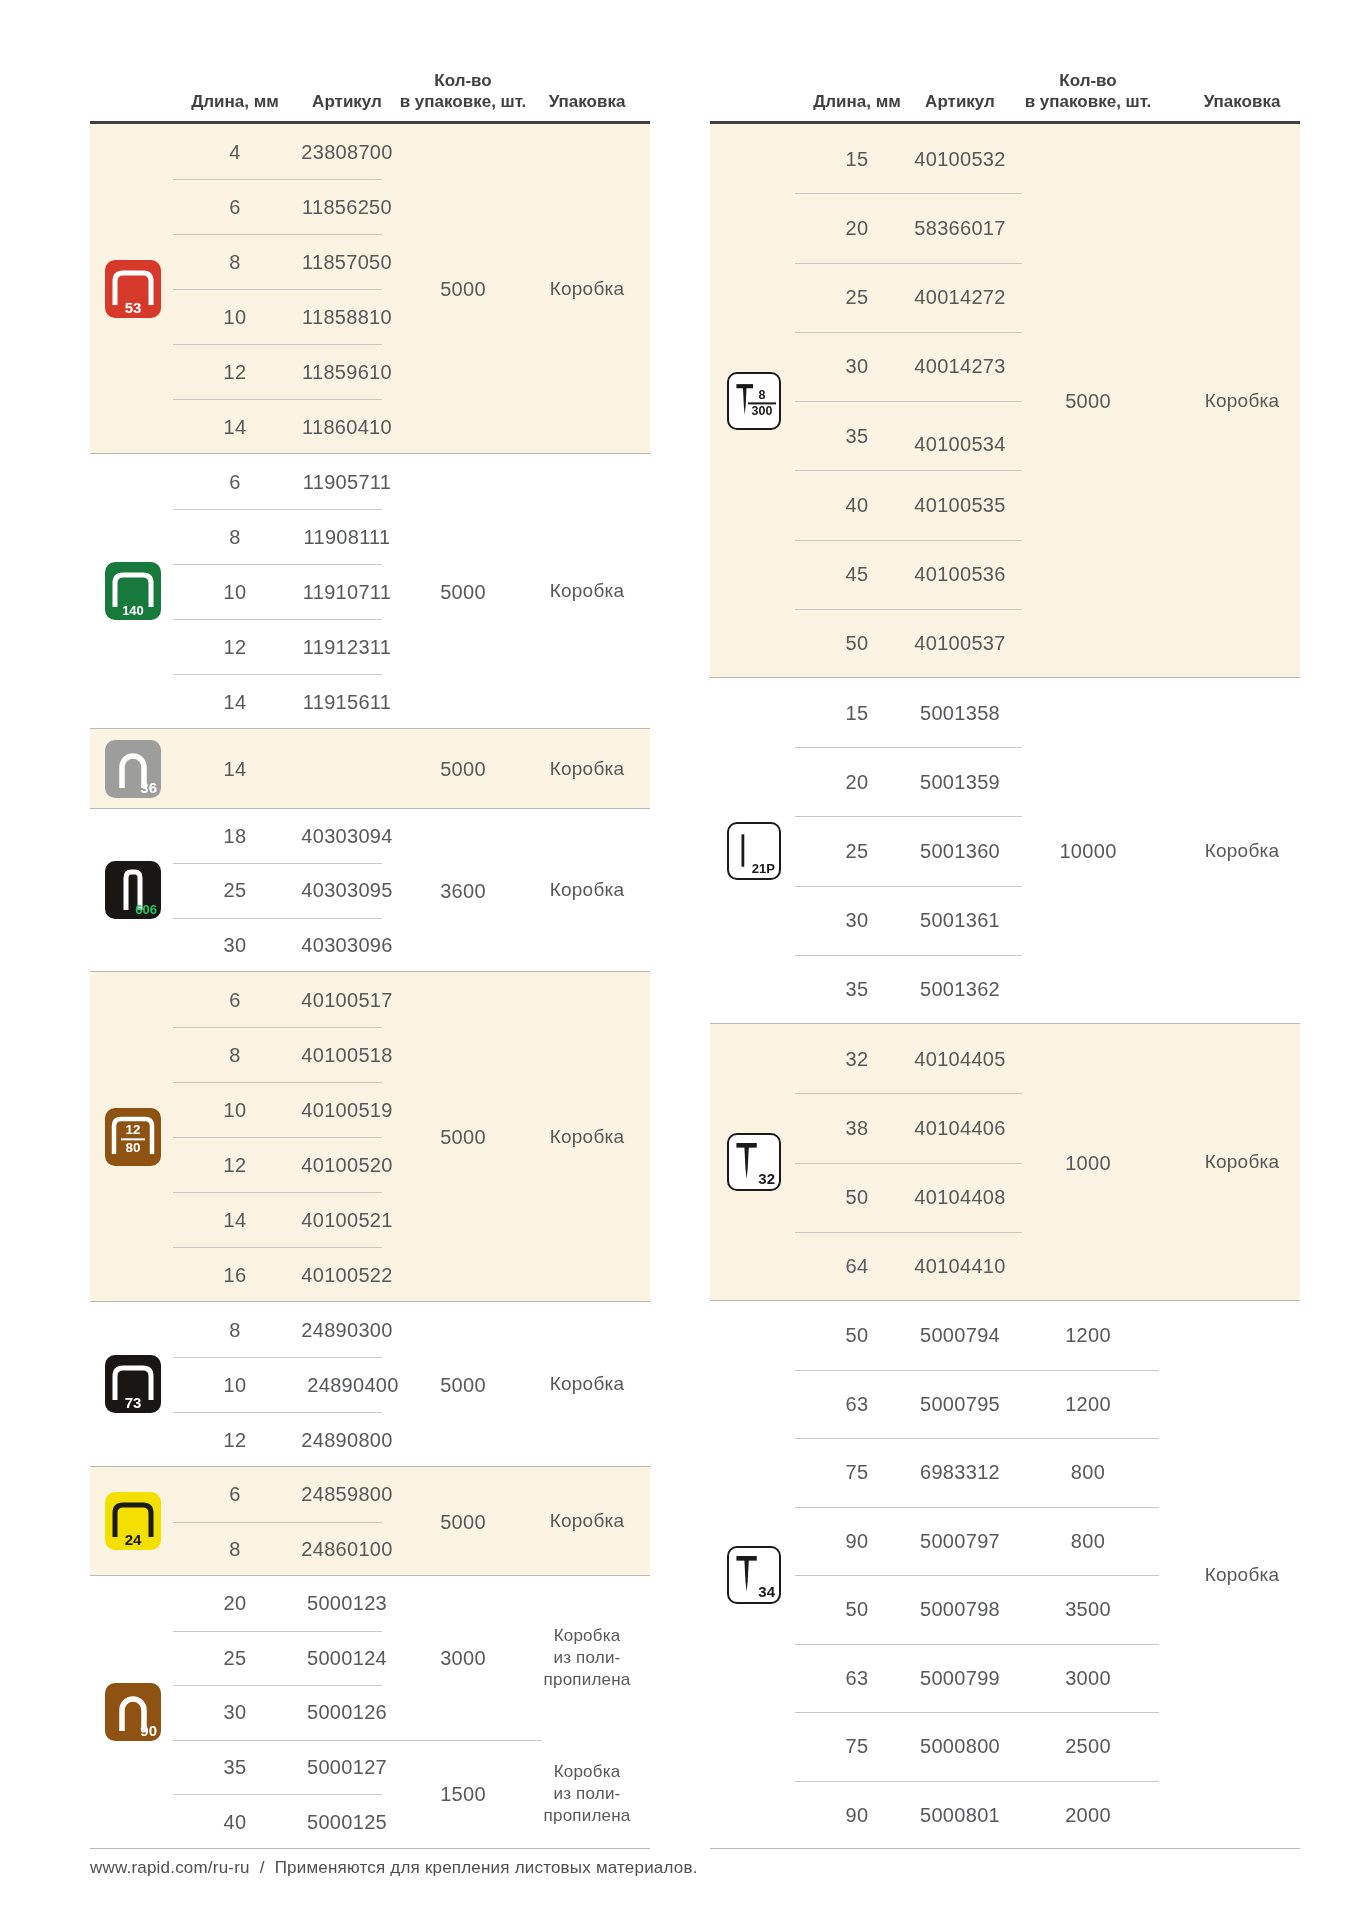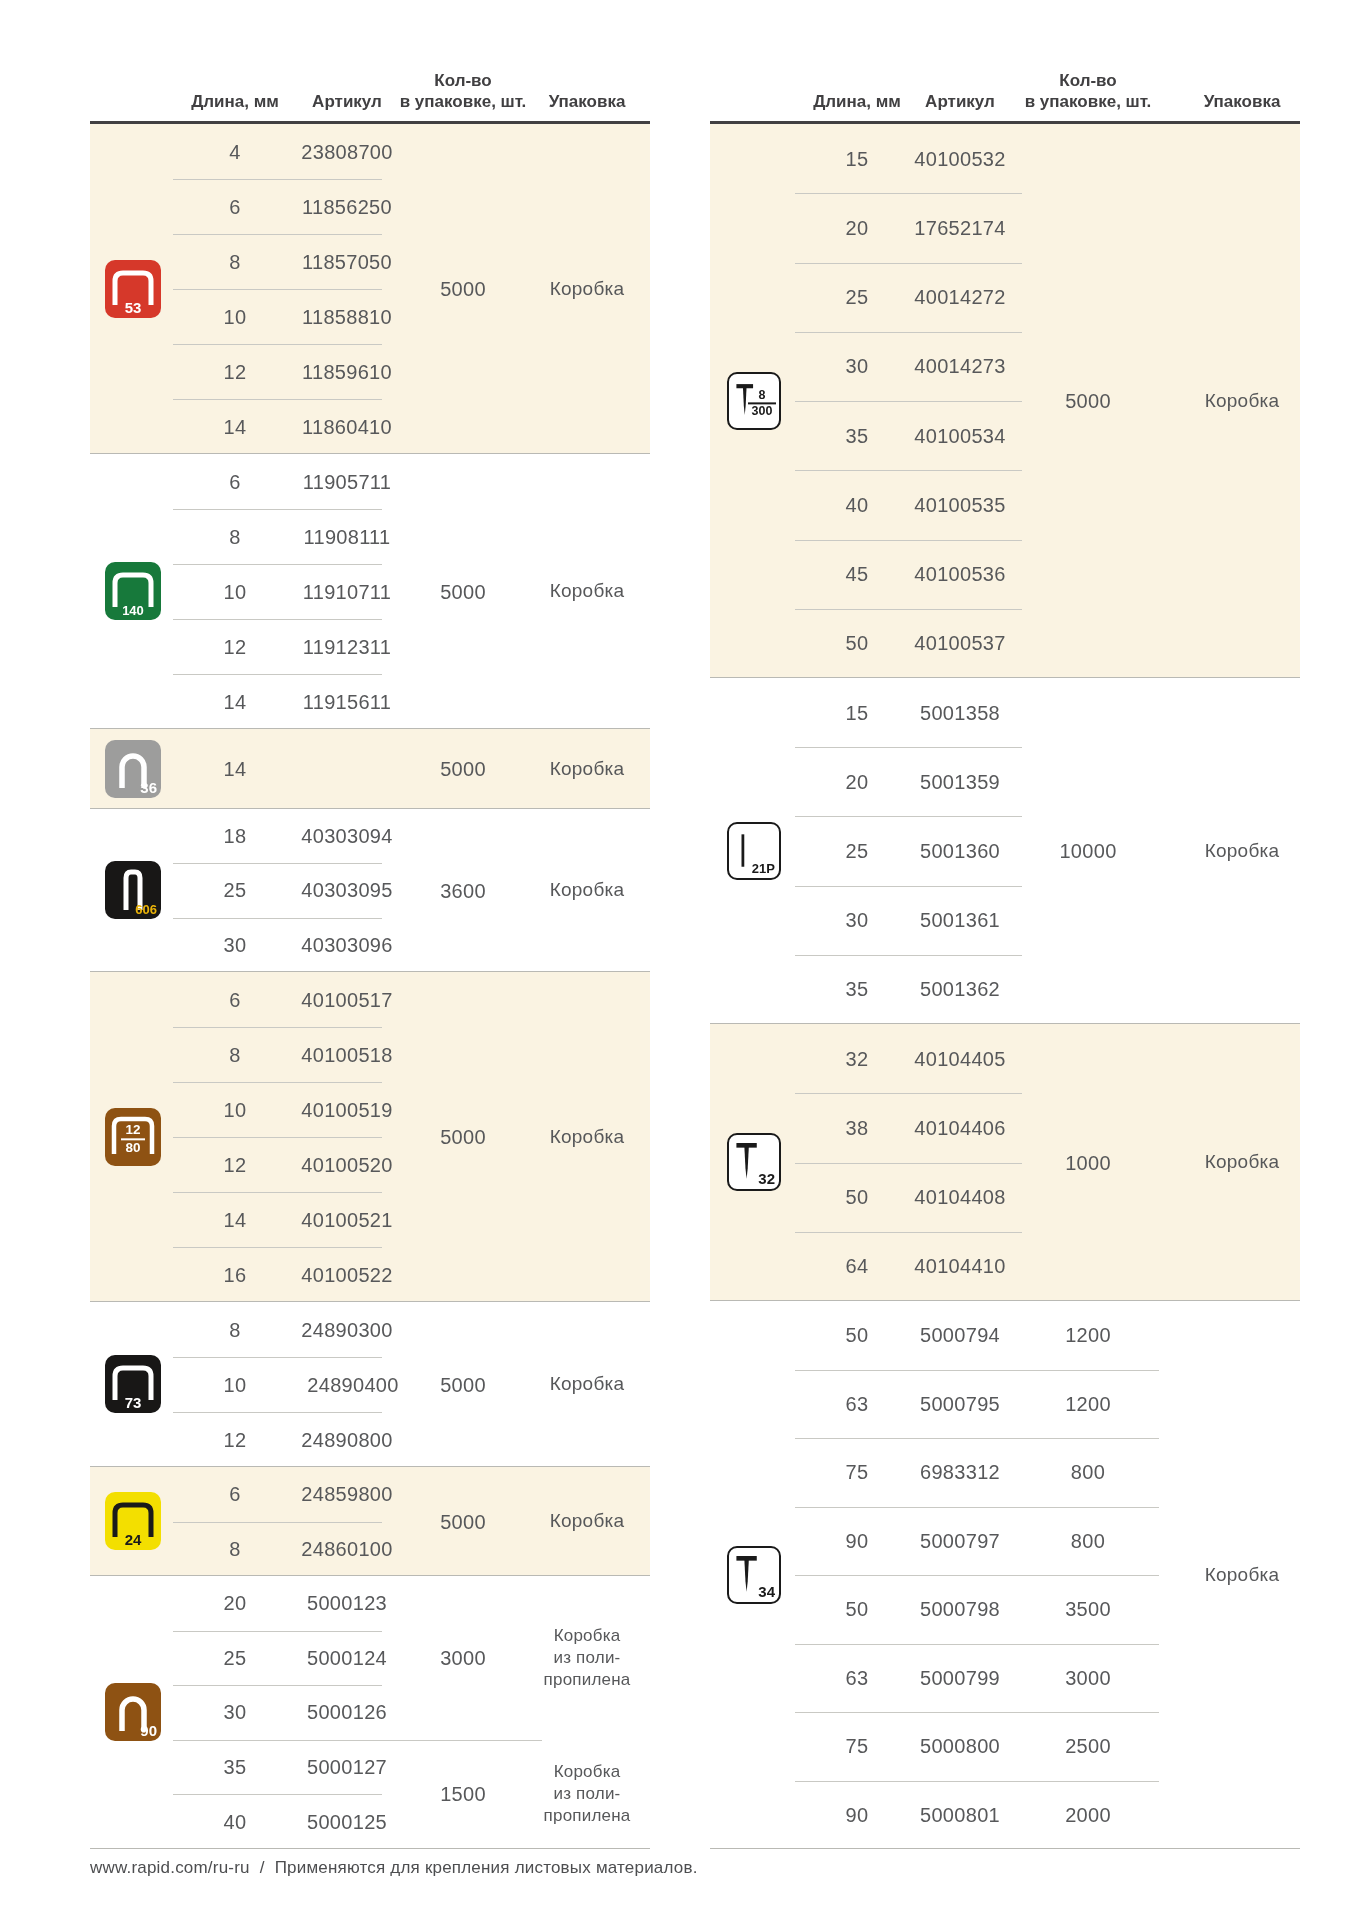--- a/index.html
+++ b/index.html
@@ -121,21 +121,21 @@
           <div class="cell len-cell" style="left: 100px; top: 108.667px; height: 54.3333px; width: 90px;">30</div>
           <div class="cell art-cell" style="left: 182px; top: 108.667px; height: 54.3333px; width: 150px;">40303096</div>
           <div class="sep" style="left: 83px; width: 209px; top: 54px;"></div>
           <div class="sep" style="left: 83px; width: 209px; top: 109px;"></div>
           <div class="cell qty-cell" style="left: 318px; top: 0px; height: 163px; width: 110px;">3600</div>
           <div class="cell pack-cell" style="left: 427px; top: 0px; height: 163px; width: 140px; white-space: pre-line; font-size: 19px;">Коробка</div>
           <div class="icon-badge" style="left: 15px; width: 56px; height: 58px; background: rgb(24, 23, 22);">
             <svg width="100%" height="100%" viewBox="0 0 56 58">
               <path d="M21 49 V17 Q21 11 26 11 H30 Q35 11 35 17 V49" fill="none" stroke="#ffffff" stroke-width="5"></path>
             </svg>
-            <span class="icon-num num-right" style="color: #eab308; font-size: 13px;">606</span>
+            <span class="icon-num num-right" style="color: #22c55e; font-size: 13px;">606</span>
           </div>
         </section>
         <section class="group hl" style="height: 330px;">
           <div class="cell len-cell" style="left: 100px; top: 0px; height: 55px; width: 90px;">6</div>
           <div class="cell art-cell" style="left: 182px; top: 0px; height: 55px; width: 150px;">40100517</div>
           <div class="cell len-cell" style="left: 100px; top: 55px; height: 55px; width: 90px;">8</div>
           <div class="cell art-cell" style="left: 182px; top: 55px; height: 55px; width: 150px;">40100518</div>
           <div class="cell len-cell" style="left: 100px; top: 110px; height: 55px; width: 90px;">10</div>
           <div class="cell art-cell" style="left: 182px; top: 110px; height: 55px; width: 150px;">40100519</div>
           <div class="cell len-cell" style="left: 100px; top: 165px; height: 55px; width: 90px;">12</div>
@@ -235,27 +235,27 @@
         <span>Кол-во</span>
         <span>в упаковке, шт.</span>
       </span>
       <span class="th" style="left:532px">Упаковка</span>
     </div>
     <div id="tbody-right">
         <section class="group hl" style="height: 554px;">
           <div class="cell len-cell" style="left: 102px; top: 0px; height: 69.25px; width: 90px;">15</div>
           <div class="cell art-cell" style="left: 175px; top: 0px; height: 69.25px; width: 150px;">40100532</div>
           <div class="cell len-cell" style="left: 102px; top: 69.25px; height: 69.25px; width: 90px;">20</div>
-          <div class="cell art-cell" style="left: 175px; top: 69.25px; height: 69.25px; width: 150px;">17652174</div>
+          <div class="cell art-cell" style="left: 175px; top: 69.25px; height: 69.25px; width: 150px;">58366017</div>
           <div class="cell len-cell" style="left: 102px; top: 138.5px; height: 69.25px; width: 90px;">25</div>
           <div class="cell art-cell" style="left: 175px; top: 138.5px; height: 69.25px; width: 150px;">40014272</div>
           <div class="cell len-cell" style="left: 102px; top: 207.75px; height: 69.25px; width: 90px;">30</div>
           <div class="cell art-cell" style="left: 175px; top: 207.75px; height: 69.25px; width: 150px;">40014273</div>
           <div class="cell len-cell" style="left: 102px; top: 277px; height: 69.25px; width: 90px;">35</div>
-          <div class="cell art-cell" style="left: 175px; top: 277px; height: 69.25px; width: 150px;">40100534</div>
+          <div class="cell art-cell" style="left: 175px; top: 285px; height: 69.25px; width: 150px;">40100534</div>
           <div class="cell len-cell" style="left: 102px; top: 346.25px; height: 69.25px; width: 90px;">40</div>
           <div class="cell art-cell" style="left: 175px; top: 346.25px; height: 69.25px; width: 150px;">40100535</div>
           <div class="cell len-cell" style="left: 102px; top: 415.5px; height: 69.25px; width: 90px;">45</div>
           <div class="cell art-cell" style="left: 175px; top: 415.5px; height: 69.25px; width: 150px;">40100536</div>
           <div class="cell len-cell" style="left: 102px; top: 484.75px; height: 69.25px; width: 90px;">50</div>
           <div class="cell art-cell" style="left: 175px; top: 484.75px; height: 69.25px; width: 150px;">40100537</div>
           <div class="sep" style="left: 85px; width: 227px; top: 69px;"></div>
           <div class="sep" style="left: 85px; width: 227px; top: 139px;"></div>
           <div class="sep" style="left: 85px; width: 227px; top: 208px;"></div>
           <div class="sep" style="left: 85px; width: 227px; top: 277px;"></div>

